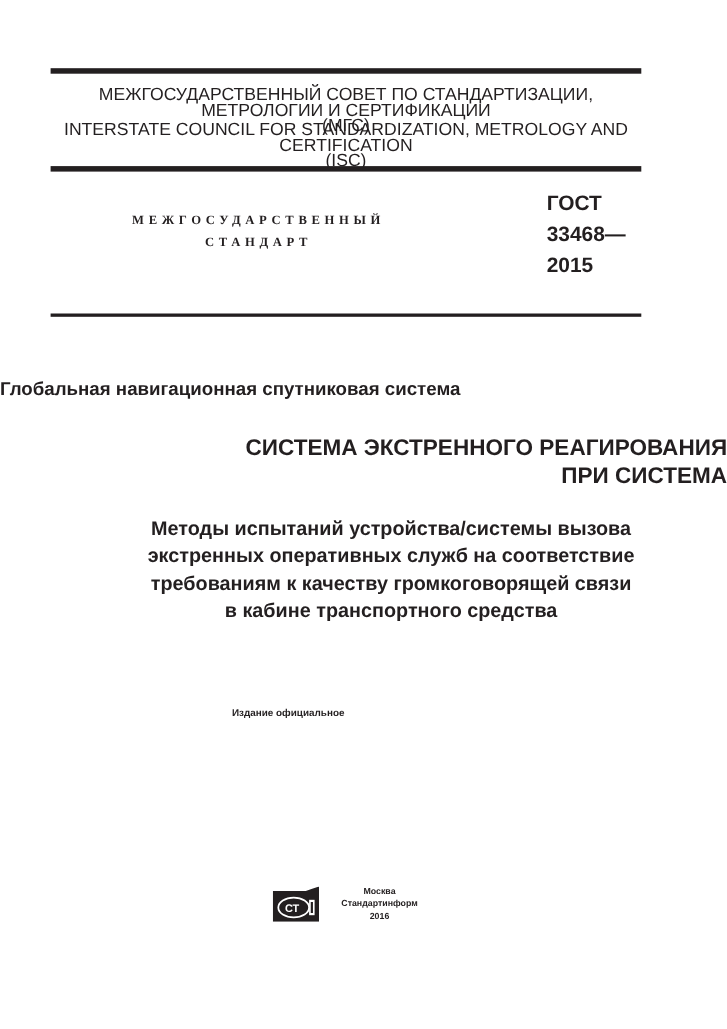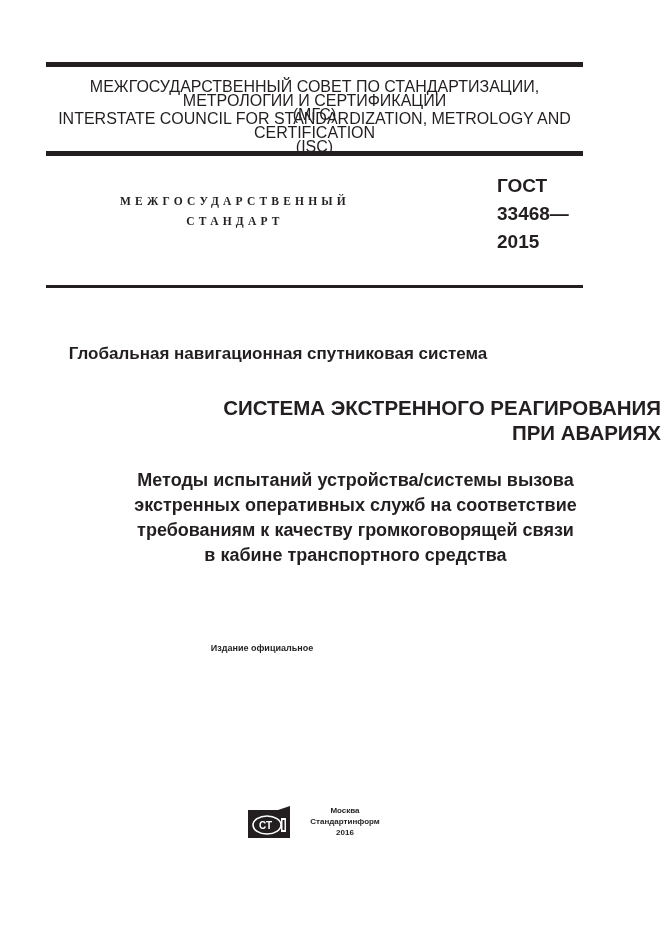--- a/index.html
+++ b/index.html
@@ -12,21 +12,21 @@
     .bar-thin { left: 46px; top: 285px; width: 537px; height: 3px; }
 
     .council { position: absolute; left: 46px; width: 537px; text-align: center; font-weight: normal; font-size: 16px; line-height: 14px; }
     .council-ru { top: 80px; }
     .council-en { top: 112px; }
 
     .std-type { position: absolute; left: 100px; width: 270px; top: 191px; text-align: center; font-weight: bold; font-size: 11.5px; letter-spacing: 4.2px; line-height: 20px; font-family: Liberation Serif, serif; }
 
     .gost { position: absolute; left: 497px; top: 172px; font-weight: bold; font-size: 19px; line-height: 28px; }
 
-    .t-system { position: absolute; left: 0; width: 556px; top: 343px; text-align: center; font-weight: bold; font-size: 17px; line-height: 22px; }
+    .t-system { position: absolute; left: 0; width: 556px; top: 343px; text-align: left; font-weight: bold; font-size: 17px; line-height: 22px; }
     .t-main { position: absolute; left: 0; width: 661px; top: 395px; text-align: right; font-weight: bold; font-size: 20.5px; line-height: 25px; }
     .t-sub { position: absolute; left: 0; width: 661px; top: 468px; text-align: center; font-weight: bold; font-size: 18px; line-height: 25px; margin-left: 25px; }
 
     .edition { position: absolute; left: 0; width: 524px; top: 643px; text-align: center; font-weight: bold; font-size: 9px; }
 
     .logo { position: absolute; left: 248px; top: 806px; width: 42px; height: 32px; }
     .publisher { position: absolute; left: 295px; top: 805px; width: 100px; text-align: center; font-weight: bold; font-size: 8px; line-height: 11px; }
   </style>
 </head>
 <body>
@@ -54,21 +54,21 @@
   <div>33468—</div>
   <div>2015</div>
 </div>
 
 <div class="bar bar-thin"></div>
 
 <div class="t-system">Глобальная навигационная спутниковая система</div>
 
 <div class="t-main">
   <div>СИСТЕМА ЭКСТРЕННОГО РЕАГИРОВАНИЯ</div>
-  <div>ПРИ АВАРИЯХ</div>
+  <div>ПРИ СИСТЕМА</div>
 </div>
 
 <div class="t-sub">
   <div>Методы испытаний устройства/системы вызова</div>
   <div>экстренных оперативных служб на соответствие</div>
   <div>требованиям к качеству громкоговорящей связи</div>
   <div>в кабине транспортного средства</div>
 </div>
 
 <div class="edition">Издание официальное</div>

